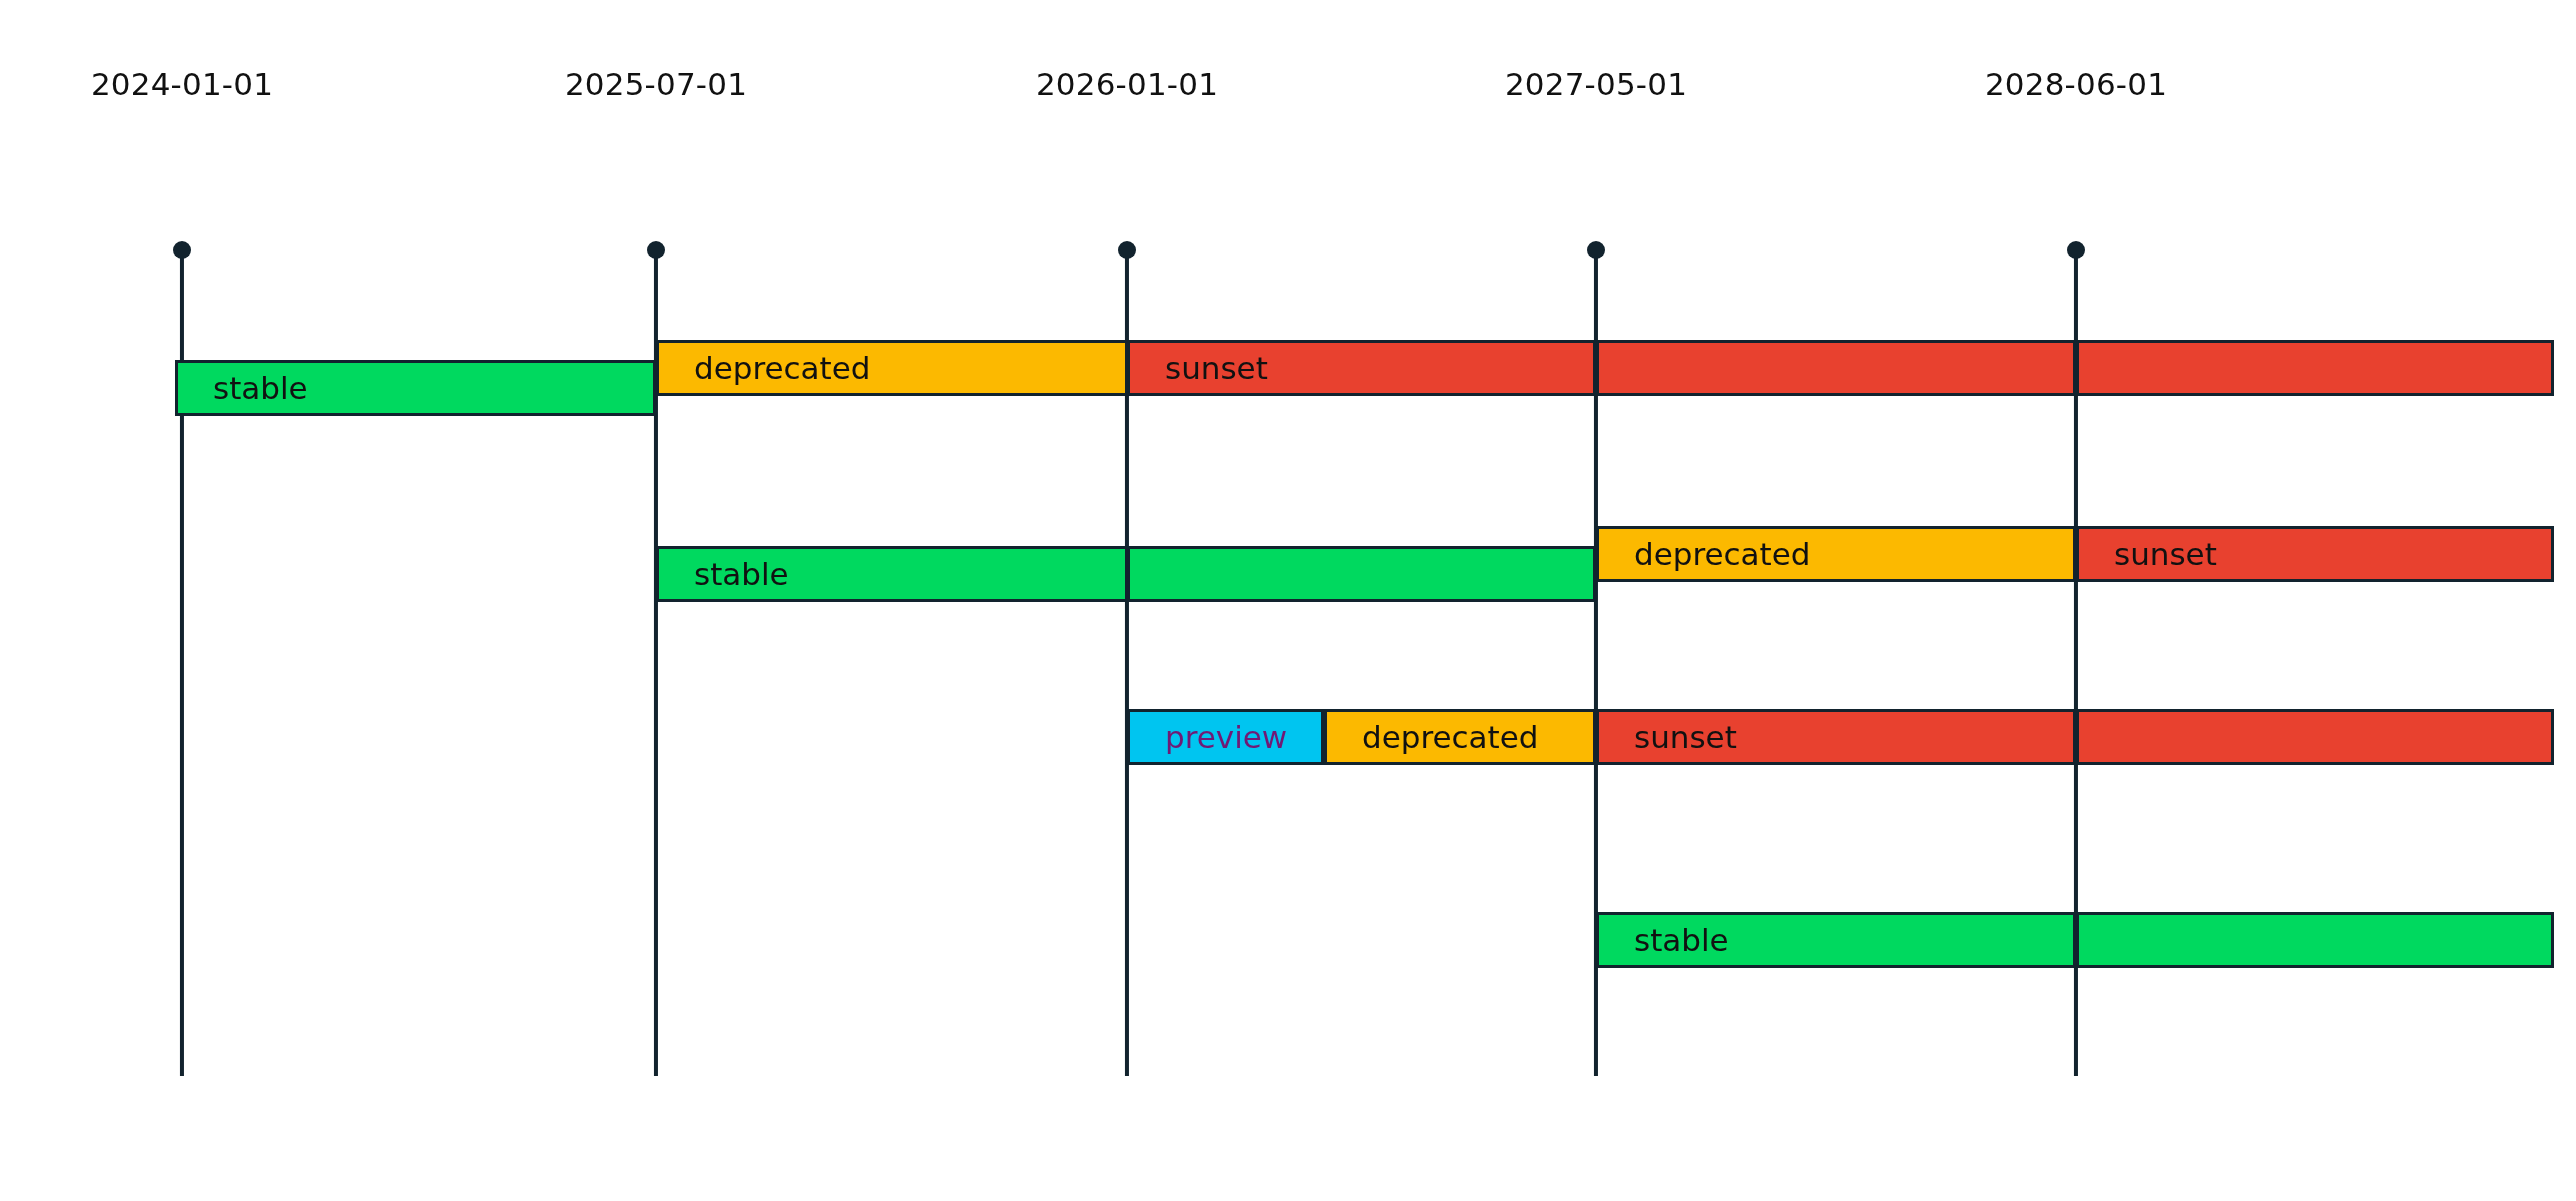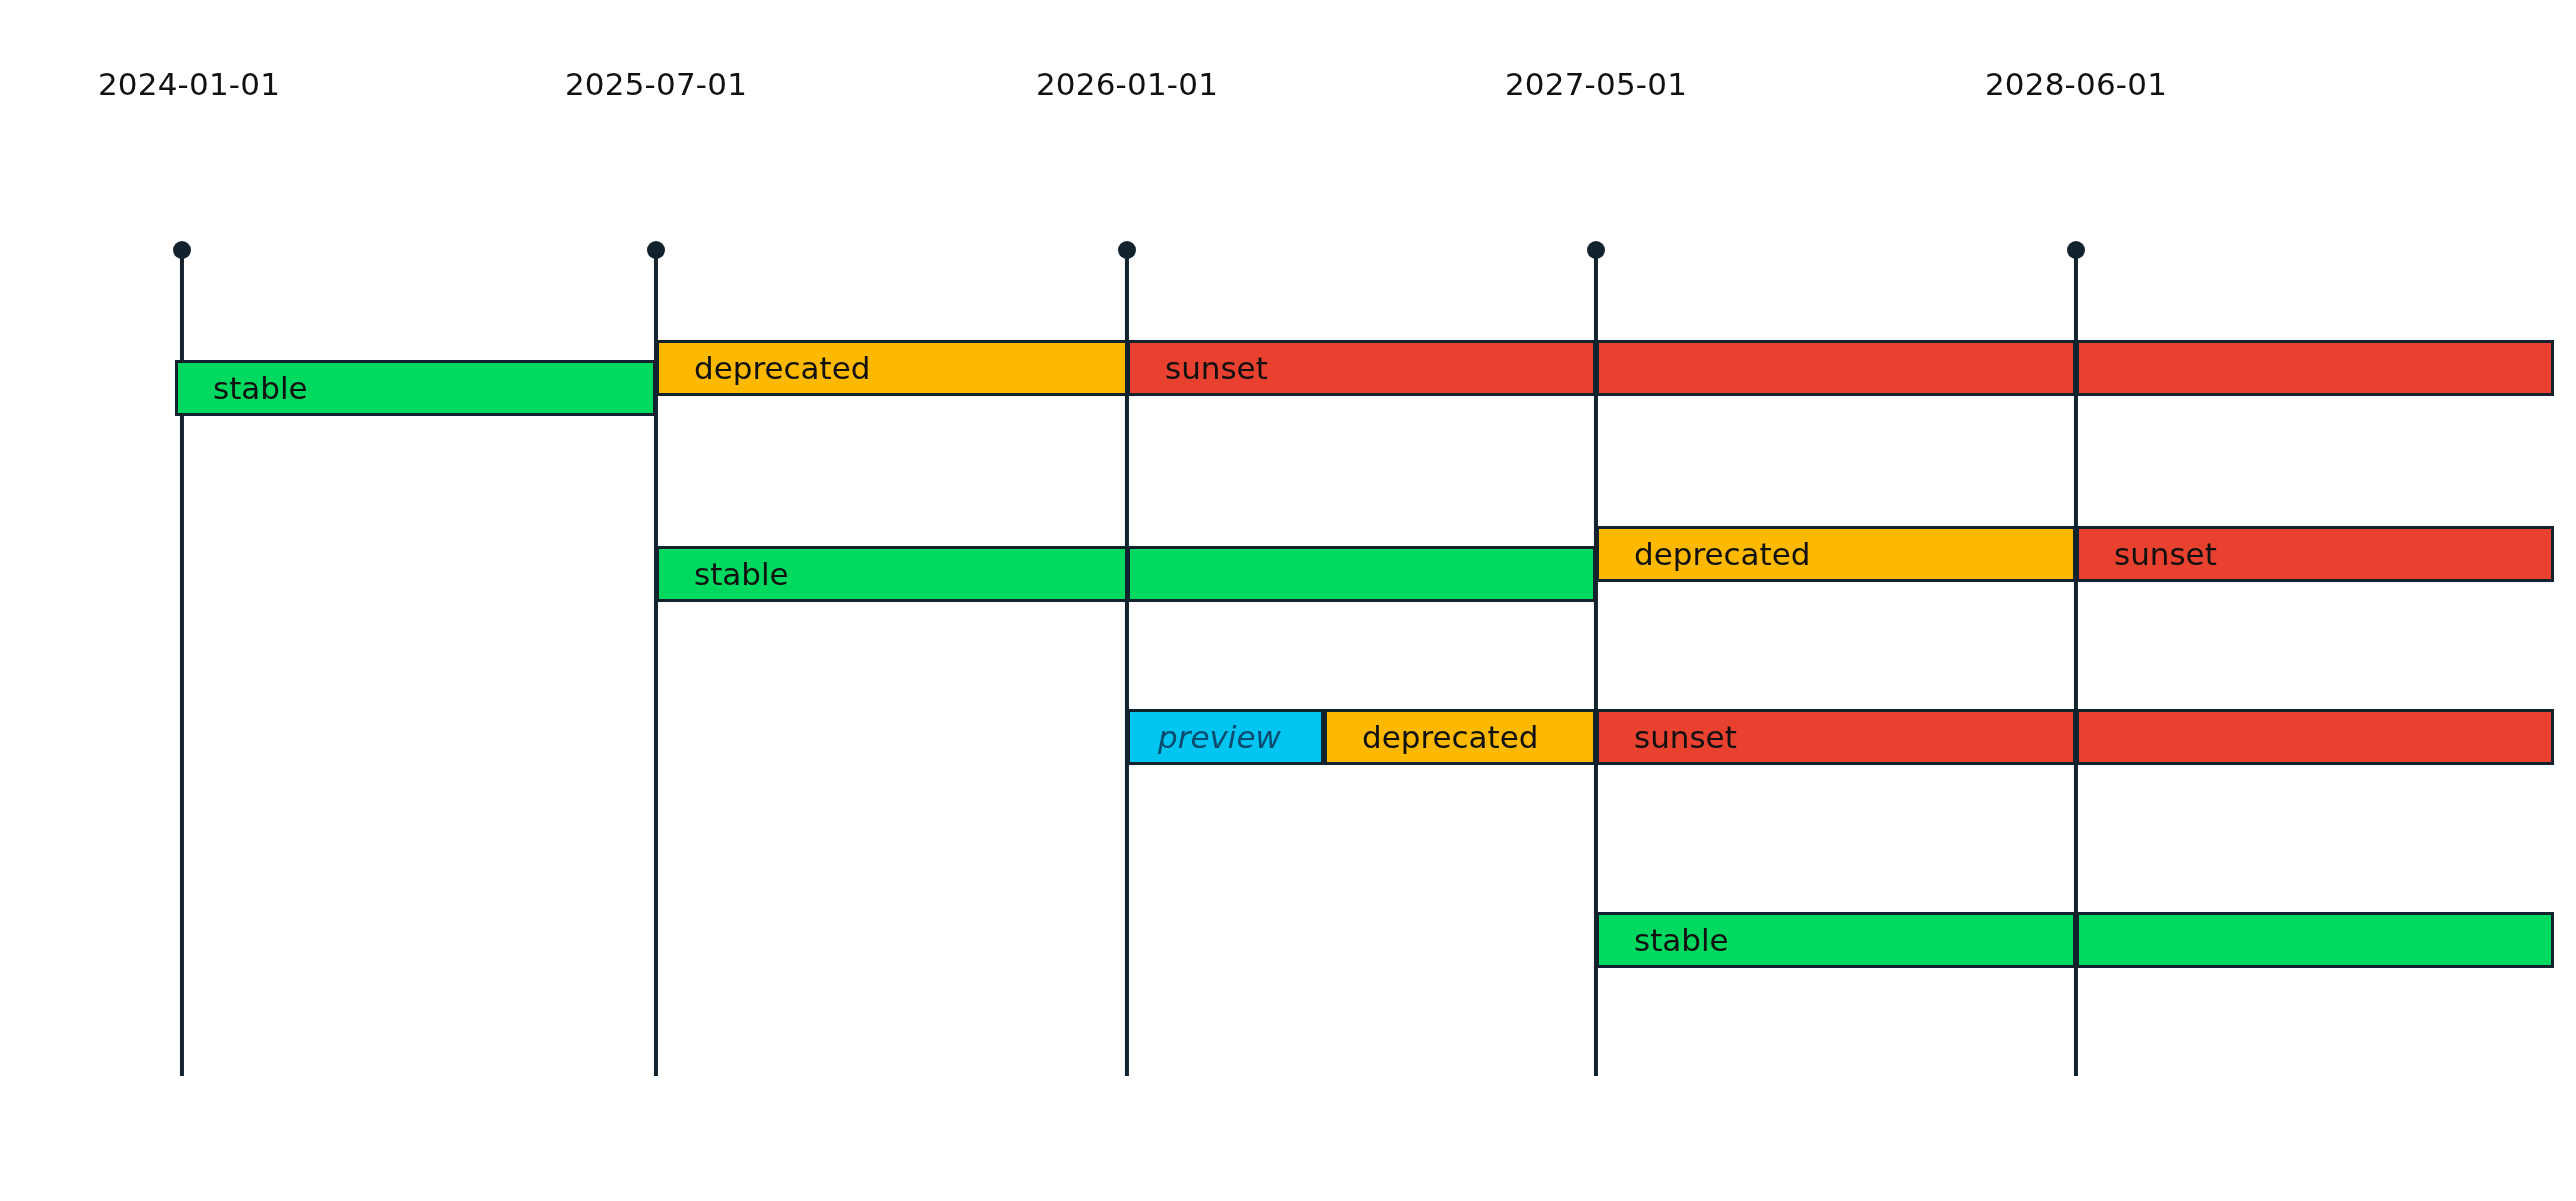--- a/index.html
+++ b/index.html
@@ -67,21 +67,21 @@
   .seg.state-deprecated { background: #fcb900; }
   .seg.state-sunset   { background: #e8412f; align-items: center; }
   .seg.state-preview  { background: #00c5f0; }
 </style>
 </head>
 <body>
 
 <div id="stage">
 
   <div id="axis-labels">
-      <div class="axis-label" style="left: 189px; top: 66px;">2024-01-01</div>
+      <div class="axis-label" style="left: 182px; top: 66px;">2024-01-01</div>
       <div class="axis-label" style="left: 656px; top: 66px;">2025-07-01</div>
       <div class="axis-label" style="left: 1127px; top: 66px;">2026-01-01</div>
       <div class="axis-label" style="left: 1596px; top: 66px;">2027-05-01</div>
       <div class="axis-label" style="left: 2076px; top: 66px;">2028-06-01</div>
     </div>
   <div id="grid-lines">
       <div class="grid-line" style="left: 182px; top: 250px; height: 826px; background: rgb(18, 35, 46);"></div>
       <div class="grid-line" style="left: 656px; top: 250px; height: 826px; background: rgb(18, 35, 46);"></div>
       <div class="grid-line" style="left: 1127px; top: 250px; height: 826px; background: rgb(18, 35, 46);"></div>
       <div class="grid-line" style="left: 1596px; top: 250px; height: 826px; background: rgb(18, 35, 46);"></div>
@@ -115,21 +115,21 @@
         <div class="seg state-stable" style="left: 1127px; width: 469px; background: rgb(0, 217, 95); border-color: rgb(18, 35, 46);"></div>
         <div class="seg state-deprecated" style="left: 1596px; width: 480px; background: rgb(252, 185, 0); border-color: rgb(18, 35, 46);">
           <span class="seg-label" style="color: rgb(17, 17, 17); margin-left: 35px;">deprecated</span>
         </div>
         <div class="seg state-sunset" style="left: 2076px; width: 478px; background: rgb(232, 65, 47); border-color: rgb(18, 35, 46);">
           <span class="seg-label" style="color: rgb(17, 17, 17); margin-left: 35px;">sunset</span>
         </div>
       </div>
       <div class="bar-row" style="left: 0px; top: 709px; width: 2576px;">
         <div class="seg state-preview" style="left: 1127px; width: 197px; background: rgb(0, 197, 240); border-color: rgb(18, 35, 46);">
-          <span class="seg-label" style="color: #0c4a6e; margin-left: 28px; font-style: italic;">preview</span>
+          <span class="seg-label" style="color: #701a75; margin-left: 35px;">preview</span>
         </div>
         <div class="seg state-deprecated" style="left: 1324px; width: 272px; background: rgb(252, 185, 0); border-color: rgb(18, 35, 46);">
           <span class="seg-label" style="color: rgb(17, 17, 17); margin-left: 35px;">deprecated</span>
         </div>
         <div class="seg state-sunset" style="left: 1596px; width: 480px; background: rgb(232, 65, 47); border-color: rgb(18, 35, 46);">
           <span class="seg-label" style="color: rgb(17, 17, 17); margin-left: 35px;">sunset</span>
         </div>
         <div class="seg state-sunset" style="left: 2076px; width: 478px; background: rgb(232, 65, 47); border-color: rgb(18, 35, 46);"></div>
       </div>
       <div class="bar-row" style="left: 0px; top: 892px; width: 2576px;">

